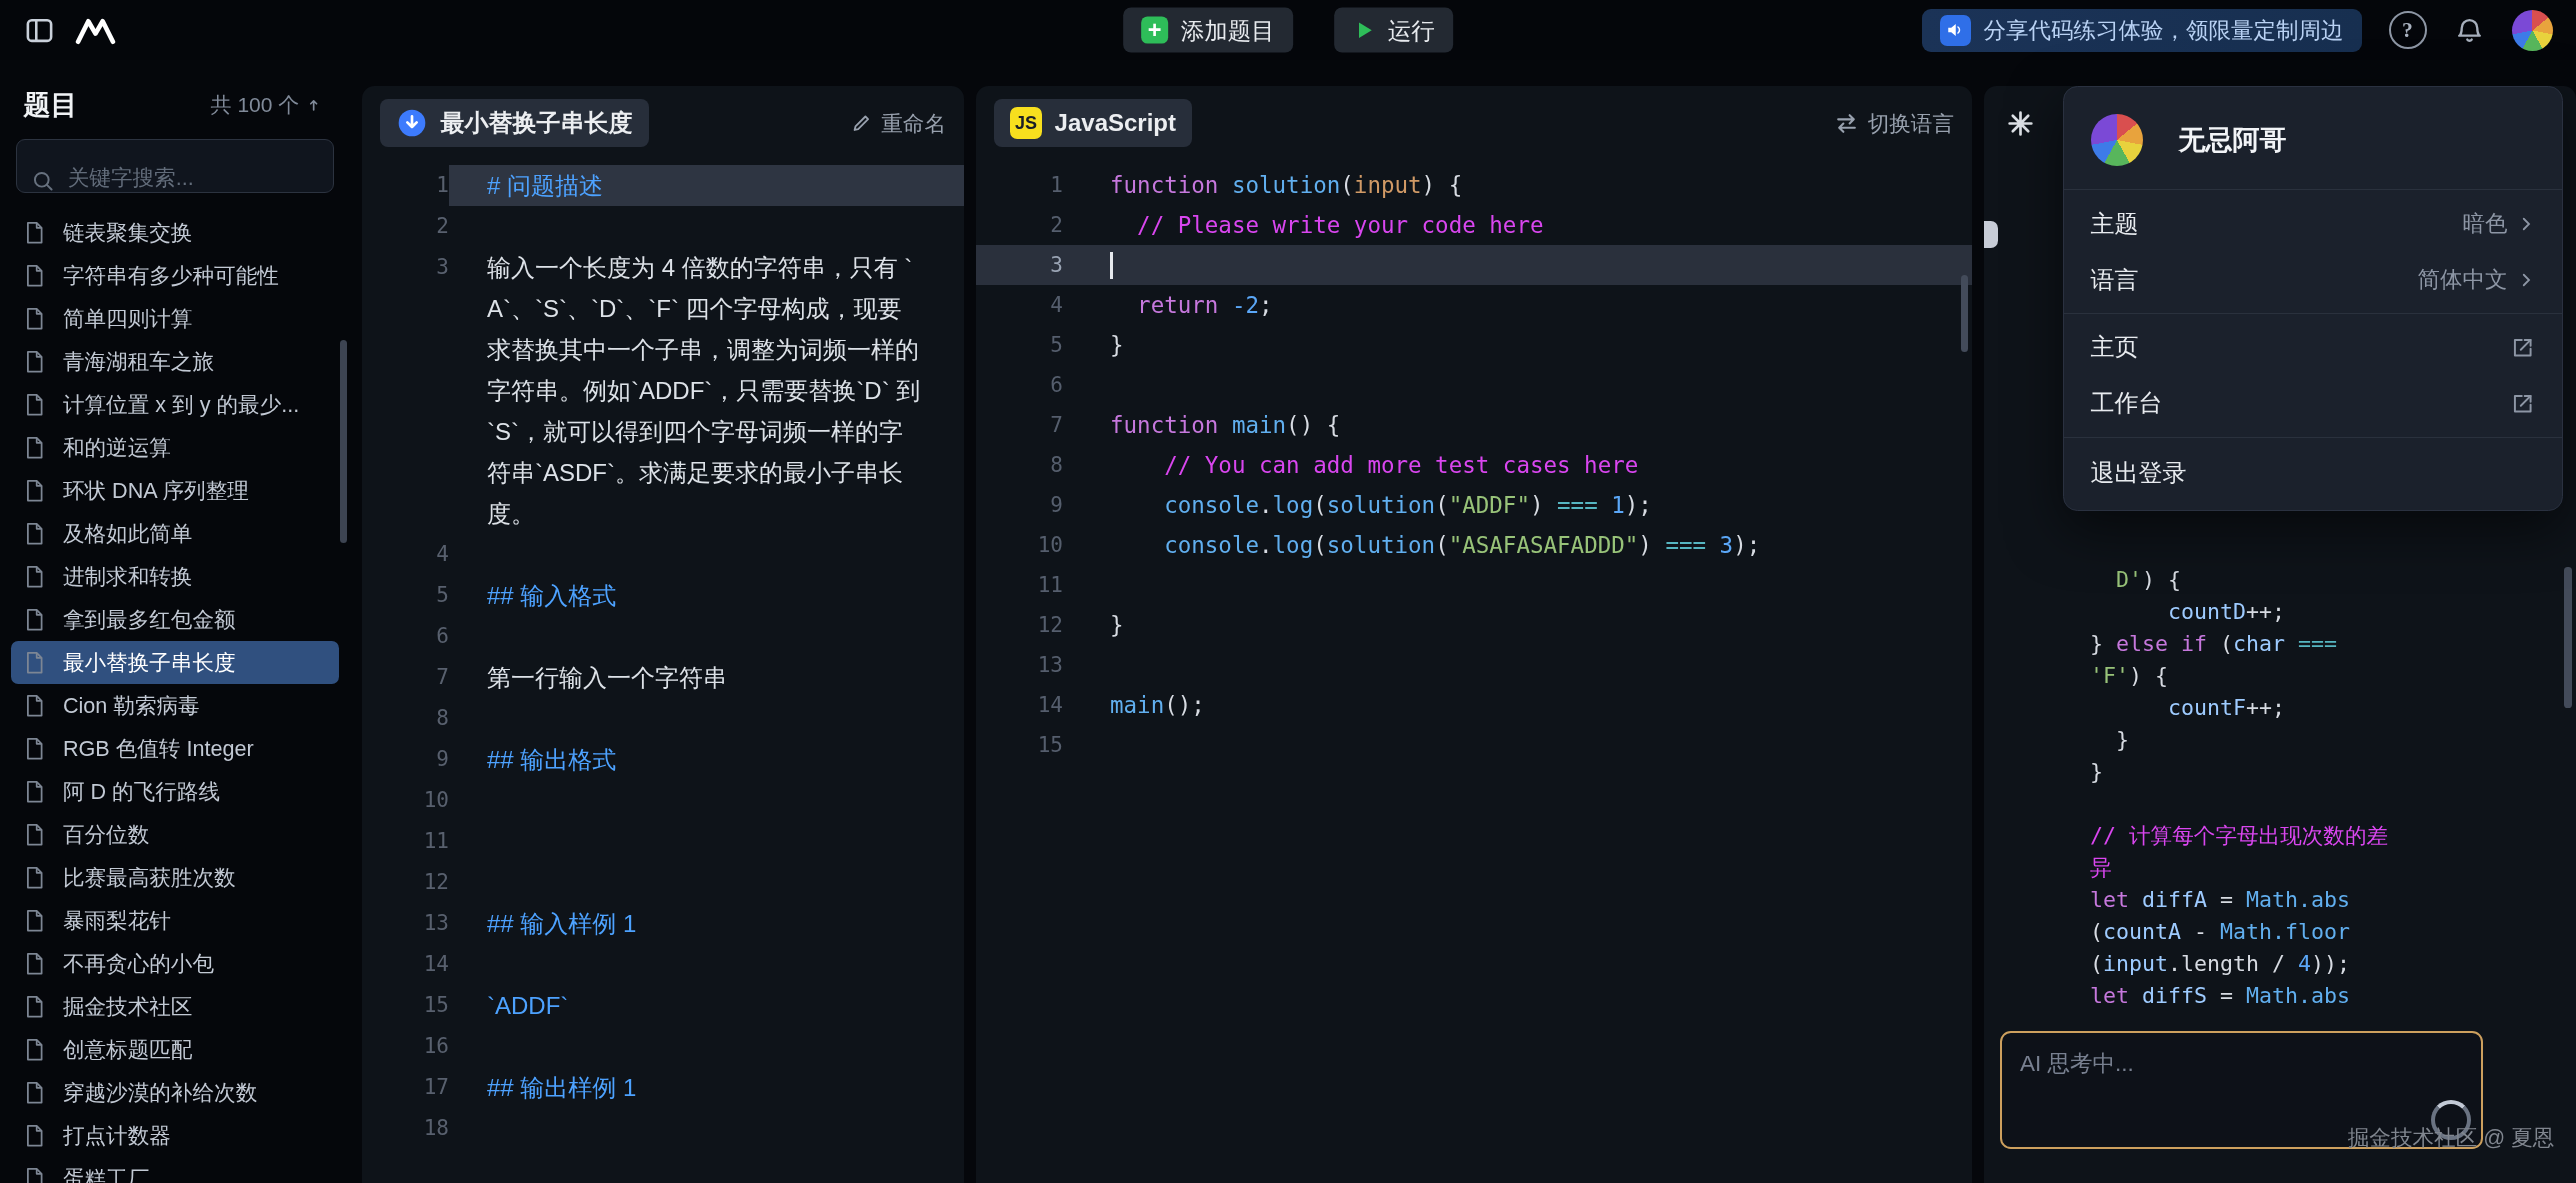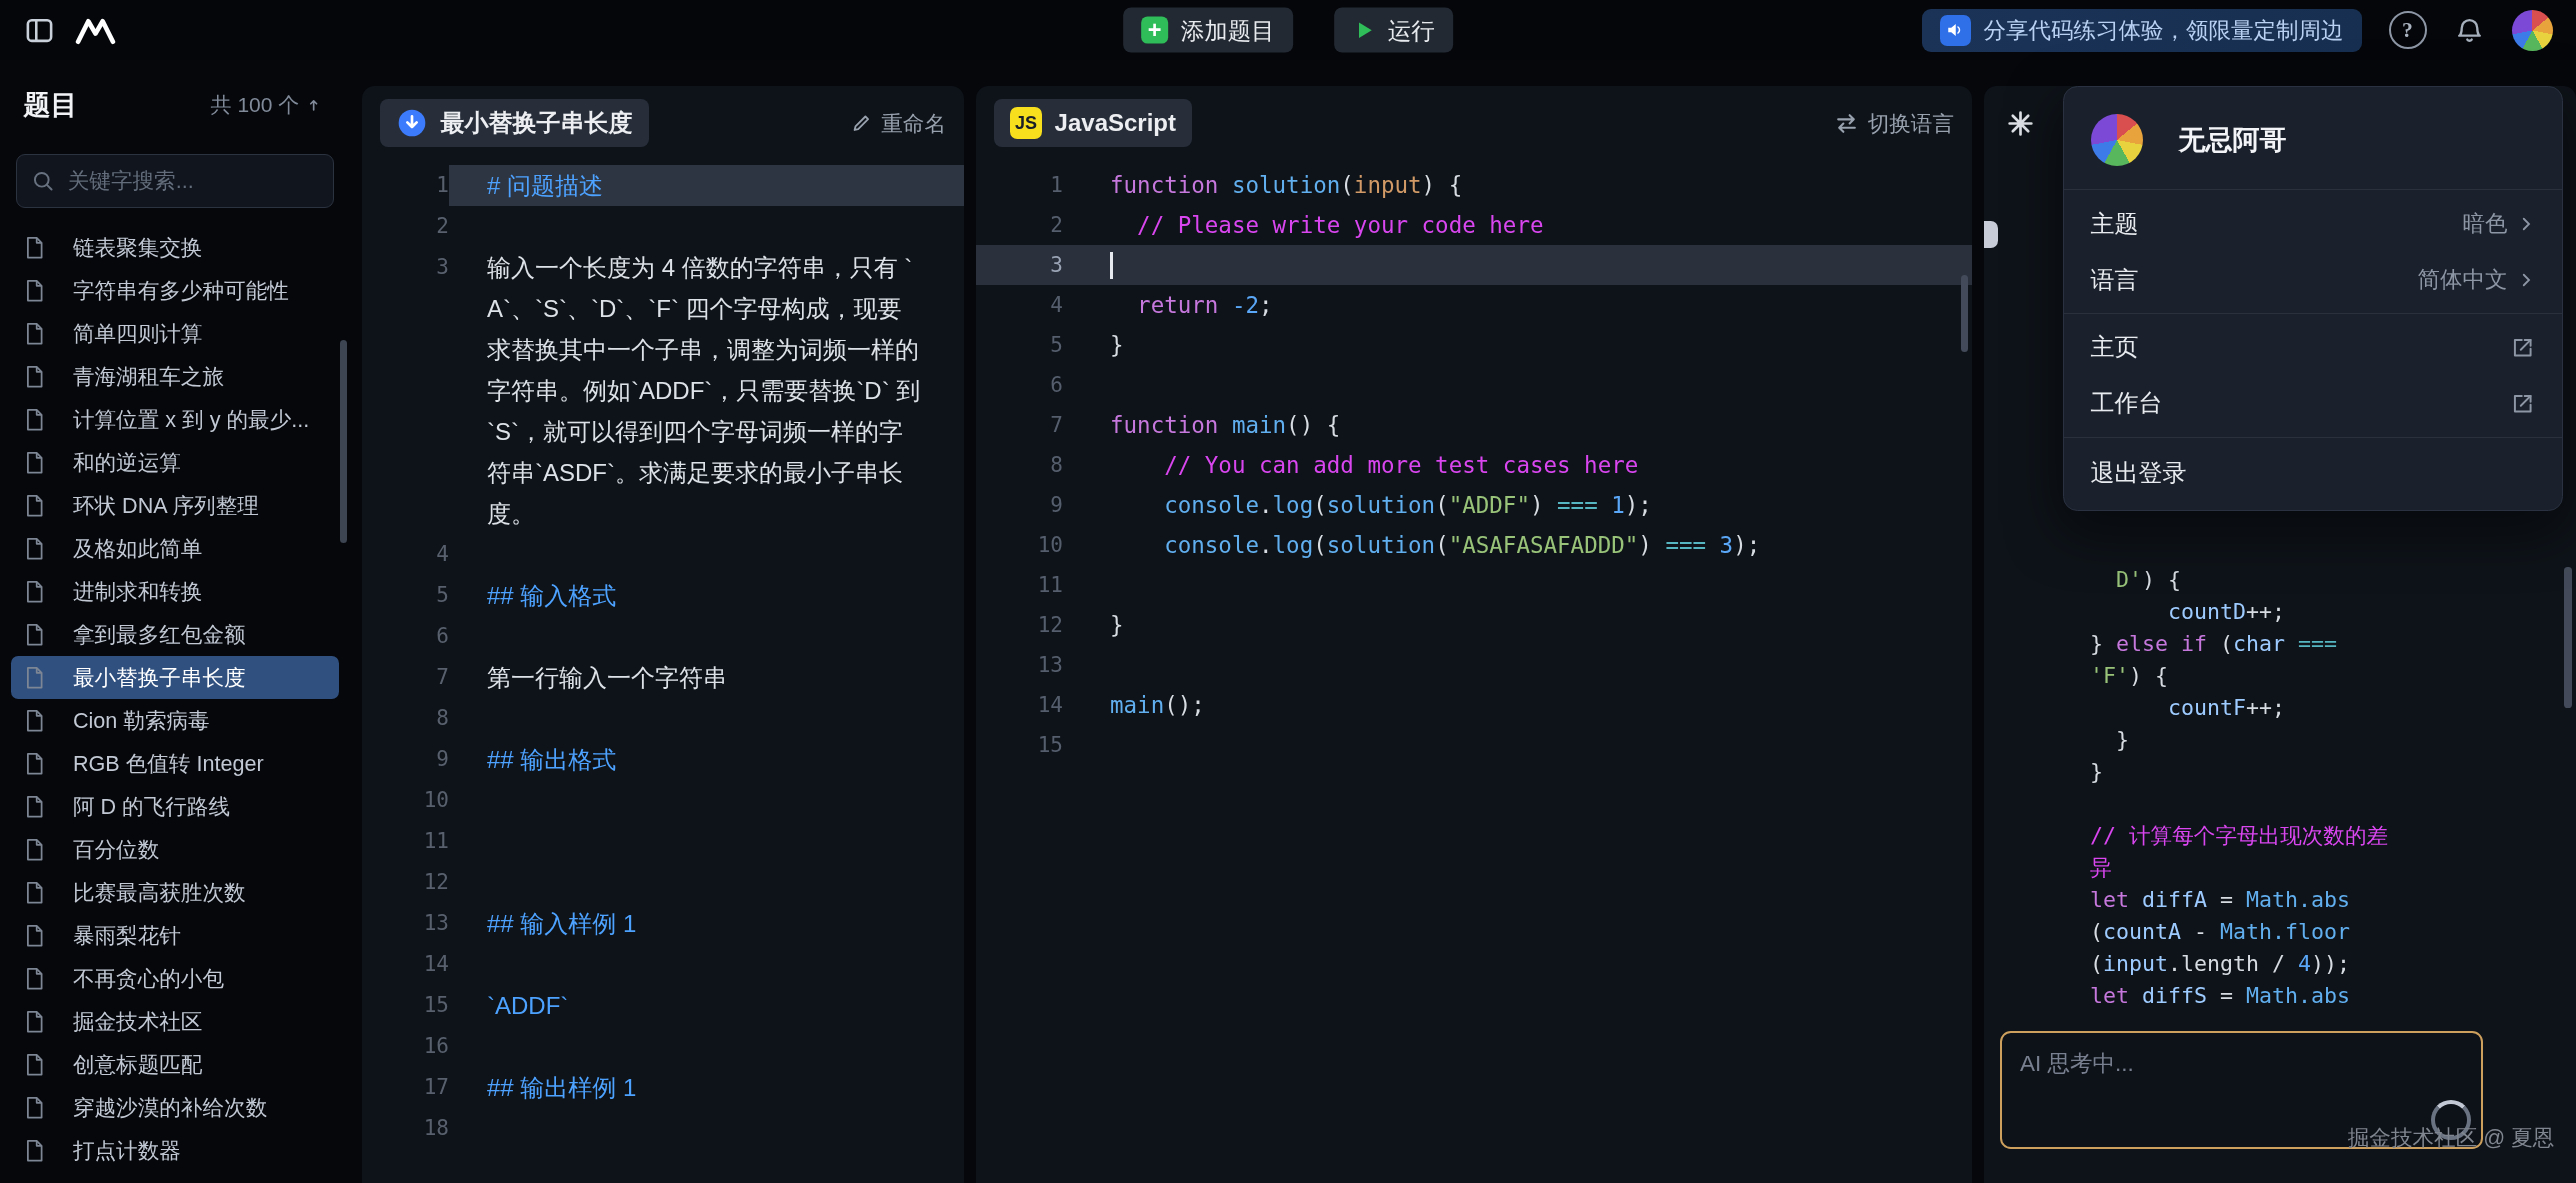--- a/index.html
+++ b/index.html
@@ -27,26 +27,26 @@
   .help-btn{width:34px;height:34px;border-radius:50%;border:2.7px solid #8d96a4;color:#aab3c0;
     font-size:21.6px;display:flex;align-items:center;justify-content:center;font-weight:600;cursor:pointer;}
   .avatar{width:41px;height:41px;border-radius:50%;cursor:pointer;
     background:conic-gradient(#d94f4f 0 14%,#e8a33d 14% 28%,#e8d23d 28% 42%,#58b65c 42% 58%,#3d7be8 58% 72%,#7b49d6 72% 100%);}
 
   
   .sidebar{position:absolute;top:60px;left:0;width:350px;bottom:0;display:flex;flex-direction:column;padding-top:25px;}
   .sb-head{display:flex;align-items:center;padding:0 23.5px;height:40px;}
   .sb-title{font-size:27px;font-weight:700;color:#f0f2f5;}
   .sb-count{margin-left:auto;font-size:21px;color:#808a99;display:flex;align-items:center;gap:7.2px;}
-  .sb-search{margin:29px 16px 18px;height:52px;border-radius:9px;background:#10151e;
-    border:0.9px solid #2c3340;display:flex;align-items:center;padding:0 14.4px;gap:10.8px;}
+  .sb-search{margin:14px 16px 18px;height:52px;border-radius:9px;background:#10151e;
+    border:0.9px solid #2c3340;display:flex;align-items:flex-end;padding:0 14.4px;gap:10.8px;}
   .sb-search input{flex:1;background:transparent;border:none;outline:none;color:#cfd6df;font-size:21.6px;font-family:inherit;}
   .sb-search input::placeholder{color:#626c7a;}
   .sb-list{flex:1;overflow:hidden;padding:0 10.8px;}
-  .sb-item{display:flex;align-items:center;gap:26px;height:43px;padding:0 12.6px;border-radius:7.2px;
+  .sb-item{display:flex;align-items:center;gap:16px;height:43px;padding:0 12.6px;border-radius:7.2px;
     color:#c2c9d4;font-size:21.6px;white-space:nowrap;overflow:hidden;cursor:pointer;}
   .sb-item.selected{background:#30507f;color:#fff;}
   .sb-item svg{flex:0 0 auto;}
   .scroll-thumb{position:absolute;width:7.2px;border-radius:3.6px;background:#3d4452;}
   .sb-scroll{right:2.7px;top:280px;height:203px;}
 
   
   .panel{position:absolute;top:86px;bottom:0;background:#0e1319;border-radius:12.6px 12.6px 0 0;}
   .md-panel{left:362px;width:602px;}
   .editor-panel{left:976px;width:996px;}

